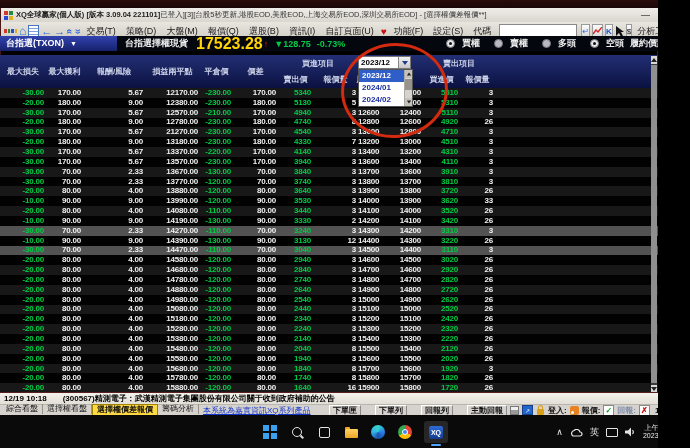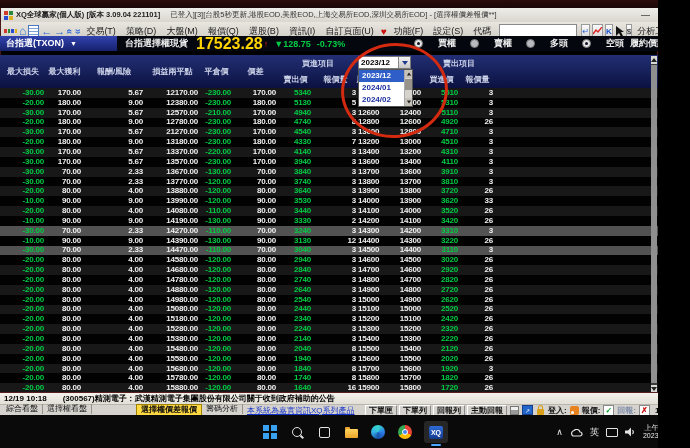--- a/index.html
+++ b/index.html
@@ -6,21 +6,21 @@
   #app{position:relative;width:658px;height:448px;overflow:hidden;
        font-family:"Liberation Sans",sans-serif;-webkit-font-smoothing:none;}
   
   #topstrip{position:absolute;left:0;top:0;width:690px;height:8px;background:linear-gradient(#2a0c0c,#1a0606);}
   #titlebar{position:absolute;left:0;top:8px;width:690px;height:14px;background:linear-gradient(#efede8,#d9d6cf);
             border-left:1px solid #4a1717;border-right:1px solid #4a1717;box-sizing:border-box;
             display:flex;align-items:center;font-size:7.5px;color:#222;}
   .applogo{width:9px;height:9px;margin:0 3px 0 3px;display:grid;grid-template-columns:4px 4px;grid-gap:1px;}
   .applogo i{width:4px;height:4px;}
   .ttl{font-weight:bold;white-space:nowrap;}
-  .ttl2{margin-left:10px;white-space:nowrap;color:#333;}
+  .ttl2{white-space:nowrap;color:#333;}
   #winbtns{margin-left:auto;display:flex;gap:9px;padding-right:8px;font-size:9px;color:#222;}
   #winbtns span{cursor:default;}
   
   #menubar{position:absolute;left:0;top:22px;width:690px;height:18px;background:linear-gradient(#e9e6e0,#cfccc4);
            border-left:1px solid #4a1717;border-right:1px solid #4a1717;box-sizing:border-box;
            display:flex;align-items:center;font-size:9px;color:#1a1a1a;}
   .tool-ico{display:inline-flex;align-items:center;justify-content:center;width:13px;height:13px;margin:0 1px;}
   .blue{color:#2b66d9;font-weight:bold;}
   .menu-item{padding:0 5px;white-space:nowrap;}
   .heart{color:#cc1111;font-size:10px;margin:0 2px;}
@@ -32,21 +32,21 @@
   #quotebar{position:absolute;left:0;top:36px;width:690px;height:15px;background:#05070f;
             display:flex;align-items:center;font-weight:bold;color:#eee;font-size:9px;}
   #inst-chip{width:117px;height:15px;background:linear-gradient(#3243b0,#16216c);display:flex;align-items:center;
              padding-left:6px;box-sizing:border-box;color:#fff;white-space:nowrap;}
   #inst-chip .dd{margin-left:6px;font-size:7px;color:#fff;}
   .qname{margin-left:8px;white-space:nowrap;}
   .qprice{margin-left:8px;color:#ffd400;font-size:16px;}
   .qup{color:#ee2211;margin-left:1px;}
   .qchg{color:#00cc44;margin-left:6px;white-space:nowrap;}
   #radios{margin-left:auto;display:flex;align-items:center;gap:14px;padding-right:6px;}
-  .radio-opt{display:flex;align-items:center;gap:15px;white-space:nowrap;}
+  .radio-opt{display:flex;align-items:center;gap:7px;white-space:nowrap;}
   .rdot{width:7px;height:7px;border-radius:50%;border:1px solid #777;background:#e6e6e6;position:relative;display:inline-block;}
   .rdot.on::after{content:'';position:absolute;left:1.5px;top:1.5px;width:3.5px;height:3.5px;border-radius:50%;background:#101020;}
   .rdot.off{background:#b9b9c2;}
   #dist-btn{width:12px;height:12px;background:linear-gradient(#4a6ae0,#1d2f8e);border:1px solid #0c1650;
             color:#fff;font-size:7px;display:flex;align-items:center;justify-content:center;margin-left:2px;}
   
   :root{--cols:46px 37px 62px 55px 33px 45px 35px 45px 21px 44px 37px 35px 1fr;}
   #thead{position:absolute;left:0;top:55px;width:683px;height:33px;
          background:linear-gradient(#222f74,#0b1140);display:grid;grid-template-columns:var(--cols);
          grid-template-rows:16px 17px;font-size:8px;font-weight:bold;color:#ccd2e8;}
@@ -88,21 +88,21 @@
               z-index:50;pointer-events:none;transform:rotate(-6deg);}
   
   #newsline{position:absolute;left:0;top:392px;width:690px;height:1px;background:#5a2020;}
   #newsbar{position:absolute;left:0;top:393px;width:690px;height:11px;background:linear-gradient(#f4f2ec,#e2dfd7);
            display:flex;align-items:center;font-size:8px;font-weight:bold;color:#000;white-space:nowrap;overflow:hidden;}
   #newsbar .ntime{margin-left:4px;}
   #newsbar .ntext{margin-left:16px;}
   #tabrow{position:absolute;left:0;top:404px;width:690px;height:11px;background:#d6d3ce;border-top:1px solid #b8b5ae;
           box-sizing:border-box;display:flex;align-items:center;font-size:8px;color:#111;}
   .ptab{padding:0 4px;height:10px;line-height:10px;border-right:1px solid #979287;white-space:nowrap;}
-  .ptab.active{background:#ffd942;font-weight:bold;border:1px solid #a08400;margin-left:44px;}
+  .ptab.active{background:#ffd942;font-weight:bold;border:1px solid #a08400;}
   #sys-link{margin-left:4px;color:#1535c8;text-decoration:underline;white-space:nowrap;}
   #orderbar{margin-left:auto;display:flex;align-items:center;gap:3px;padding-right:3px;}
   .obtn{font-size:8px;font-weight:bold;color:#111;padding:0 3px;height:9px;line-height:9px;background:#d6d3ce;
         border:1px solid;border-color:#fff #8a8a8a #8a8a8a #fff;white-space:nowrap;}
   .sico{width:9px;height:9px;display:inline-flex;align-items:center;justify-content:center;font-size:8px;}
   .printer{background:linear-gradient(#eee 0 3px,#9a9a9a 3px 100%);border:1px solid #777;width:9px;height:7px;}
   .extwin{background:#2266cc;color:#fff;font-size:6px;width:9px;height:8px;border:1px solid #14408c;}
   .lock{width:7px;height:6px;background:#d8a018;border-radius:1px;position:relative;margin-top:3px;}
   .lock::before{content:'';position:absolute;left:1px;top:-4px;width:3px;height:4px;border:1.5px solid #d8a018;
                 border-bottom:none;border-radius:3px 3px 0 0;}
@@ -779,21 +779,21 @@
 
   <div id="tabrow">
     <span id="ptabs" style="display:flex;margin-left:2px">
         <span class="ptab">綜合看盤</span>
         <span class="ptab">選擇權看盤</span>
         <span class="ptab active">選擇權價差報價</span>
         <span class="ptab">籌碼分析</span>
       </span>
     <span id="sys-link">本系統為嘉實資訊XQ系列產品</span>
     <span id="orderbar">
-      <span id="obtns" style="display:flex;gap:2px">
+      <span id="obtns" style="display:flex;gap:14px">
           <span class="obtn">下單匣</span>
           <span class="obtn">下單列</span>
           <span class="obtn">回報列</span>
           <span class="obtn">主動回報</span>
         </span>
       <span class="sico">
           <span class="printer"></span>
         </span>
       <span class="sico extwin">↗</span>
       <span class="sico">

